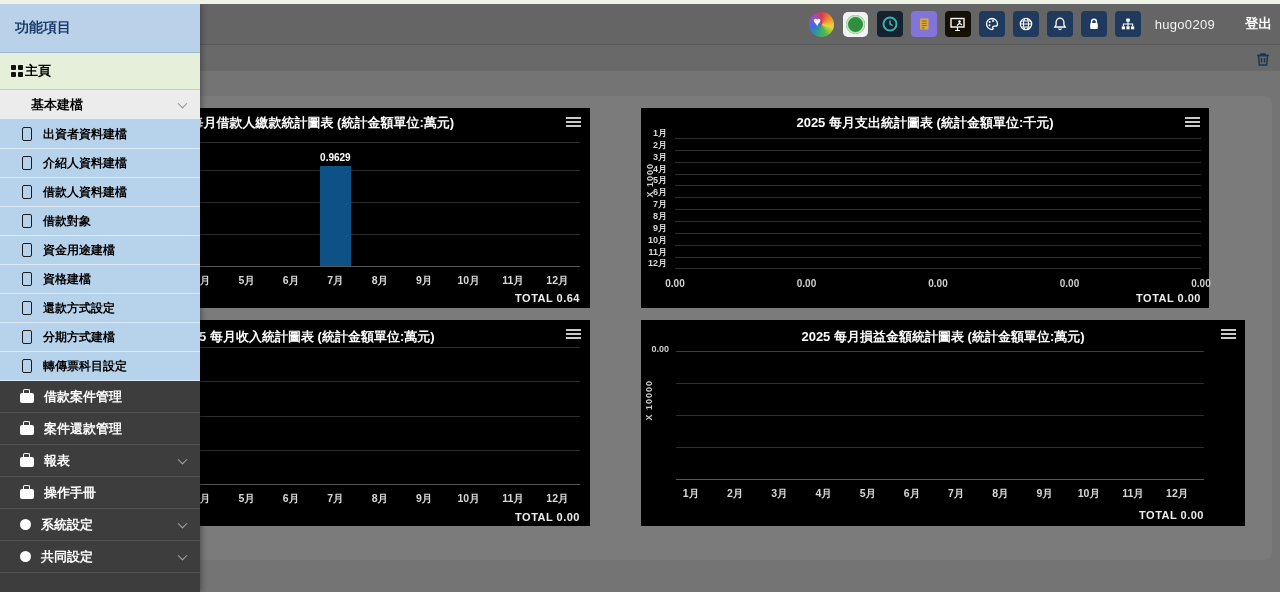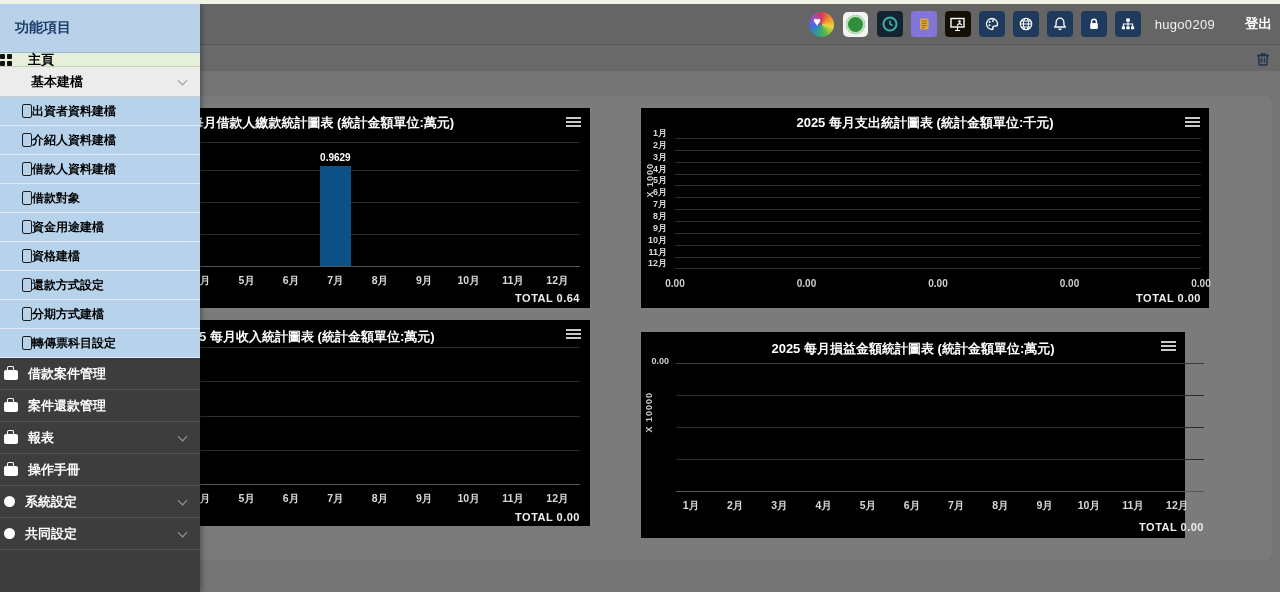--- a/index.html
+++ b/index.html
@@ -26,24 +26,24 @@
   .ic-greenapp{width:25px;height:25px;border-radius:5px;background:#f2f2f2;display:flex;align-items:center;justify-content:center}
   .ic-greenapp i{display:block;width:19px;height:19px;border-radius:50%;background:#2f8f3c;
                  box-shadow:inset 0 0 0 2px #bfe0bf}
   .trash-btn{position:absolute;right:8px;top:5px;width:18px;height:18px;cursor:pointer}
   
   .sidebar{position:absolute;left:0;top:4px;width:200px;height:588px;z-index:30;overflow:hidden;
            box-shadow:2px 0 5px rgba(0,0,0,.3);background:#3d3d3d}
   .sb-header{height:48px;background:#b9d2e9;color:#1c3c6e;font-weight:bold;font-size:14px;
              display:flex;align-items:center;padding-left:15px;border-bottom:1px solid #9fb8d2}
   .srow{display:flex;align-items:center;position:relative;cursor:pointer;box-sizing:border-box;color:#000}
-  .srow-home{height:14px;background:#e5efd9;border-bottom:1px solid #c6d3ba;font-size:13px;font-weight:bold;gap:16px}
+  .srow-home{height:37px;background:#e5efd9;border-bottom:1px solid #c6d3ba;font-size:13px;font-weight:bold;padding-left:11px;gap:2px}
   .srow-group{height:30px;background:#ececec;border-bottom:1px solid #cfcfcf;font-size:13px;font-weight:bold;padding-left:31px}
-  .srow-sub{height:29px;background:#b7d3ec;border-bottom:1px solid #dde9f6;font-size:12px;font-weight:bold;padding-left:22px;}
-  .srow-dark{height:32px;background:#3d3d3d;border-bottom:1px solid #545454;color:#fff;font-size:13px;font-weight:bold;padding-left:4px;gap:10px}
+  .srow-sub{height:29px;background:#b7d3ec;border-bottom:1px solid #dde9f6;font-size:12px;font-weight:bold;padding-left:22px;gap:11px}
+  .srow-dark{height:32px;background:#3d3d3d;border-bottom:1px solid #545454;color:#fff;font-size:13px;font-weight:bold;padding-left:20px;gap:10px}
   .ic-grid{width:12px;height:12px;display:grid;grid-template-columns:5px 5px;grid-template-rows:5px 5px;gap:2px;flex:0 0 auto}
   .ic-grid i{background:#111;border-radius:1px}
   .ic-box{width:8px;height:12px;border:1.5px solid #1d1d1d;border-radius:2px;flex:0 0 auto}
   .ic-brief{width:14px;height:10px;background:#fff;border-radius:2px;position:relative;margin-top:3px;flex:0 0 auto}
   .ic-brief::before{content:"";position:absolute;left:3px;top:-4px;width:5px;height:3px;border:1.5px solid #fff;
                     border-bottom:none;border-radius:2px 2px 0 0}
   .ic-circle{width:11px;height:11px;border-radius:50%;background:#fff;flex:0 0 auto}
   .chev{position:absolute;right:14px;top:50%;width:6px;height:6px;border-right:1.6px solid #8f8f8f;
         border-bottom:1.6px solid #8f8f8f;transform:translateY(-70%) rotate(45deg)}
   .srow-dark .chev{border-color:#a8a8a8}
@@ -245,21 +245,21 @@
       <span class="xlab" style="left: 313.4px; top: 172px;">7月</span>
       <span class="xlab" style="left: 357.8px; top: 172px;">8月</span>
       <span class="xlab" style="left: 402.2px; top: 172px;">9月</span>
       <span class="xlab" style="left: 446.6px; top: 172px;">10月</span>
       <span class="xlab" style="left: 491px; top: 172px;">11月</span>
       <span class="xlab" style="left: 535.4px; top: 172px;">12月</span>
     </div>
   <div class="ctotal" style="left:24px;width:534px;top:191px">TOTAL 0.00</div>
 </div>
 
-<div class="card" id="card3" style="left:641px;top:332px;width:544px;height:206px">
+<div class="card" id="card3" style="left:641px;top:320px;width:604px;height:206px">
   <div class="ctitle" style="top:8px">2025 每月損益金額統計圖表 (統計金額單位:萬元)</div>
   <span class="hamburger">
       <i></i>
       <i></i>
       <i></i>
     </span>
   <div class="plot" id="plot3">
       <span class="zerolab" style="left: 6px; top: 24px;">0.00</span>
       <span class="zeroline" style="left: 35px; width: 528px; top: 31px; background: rgb(60, 60, 60);"></span>
       <span class="gridline" style="left: 35px; width: 528px; top: 63px;"></span>

